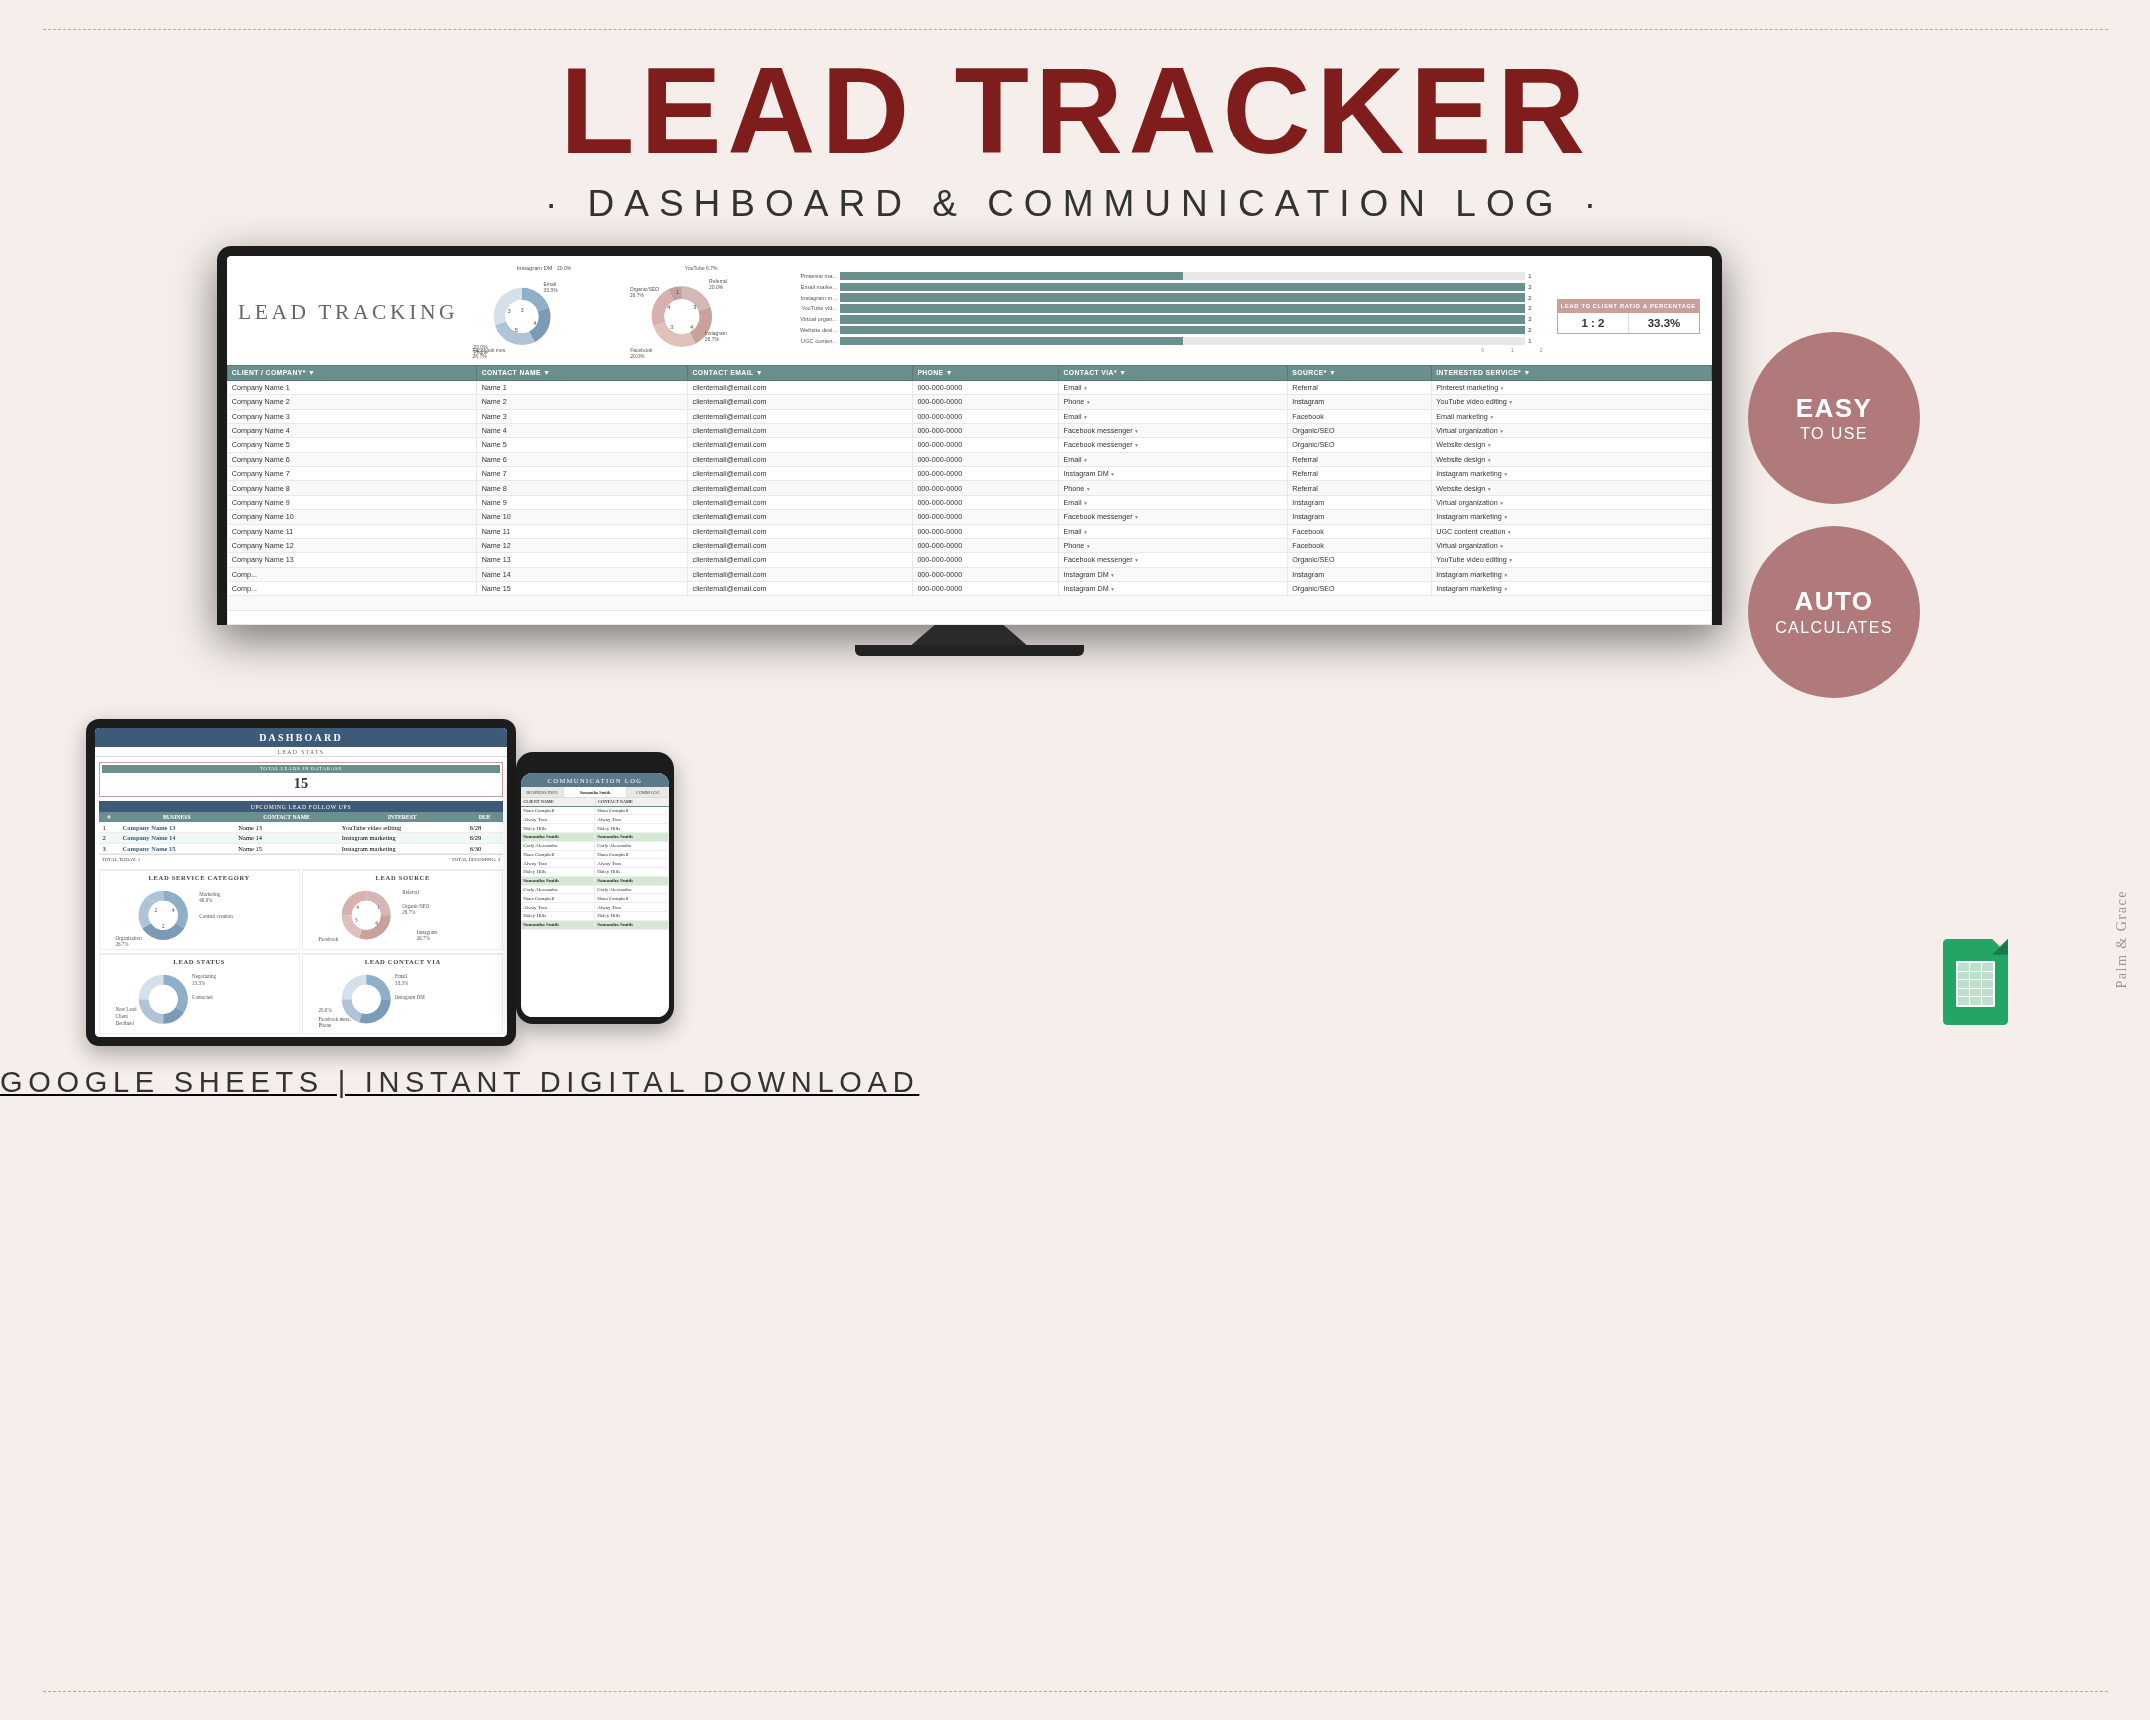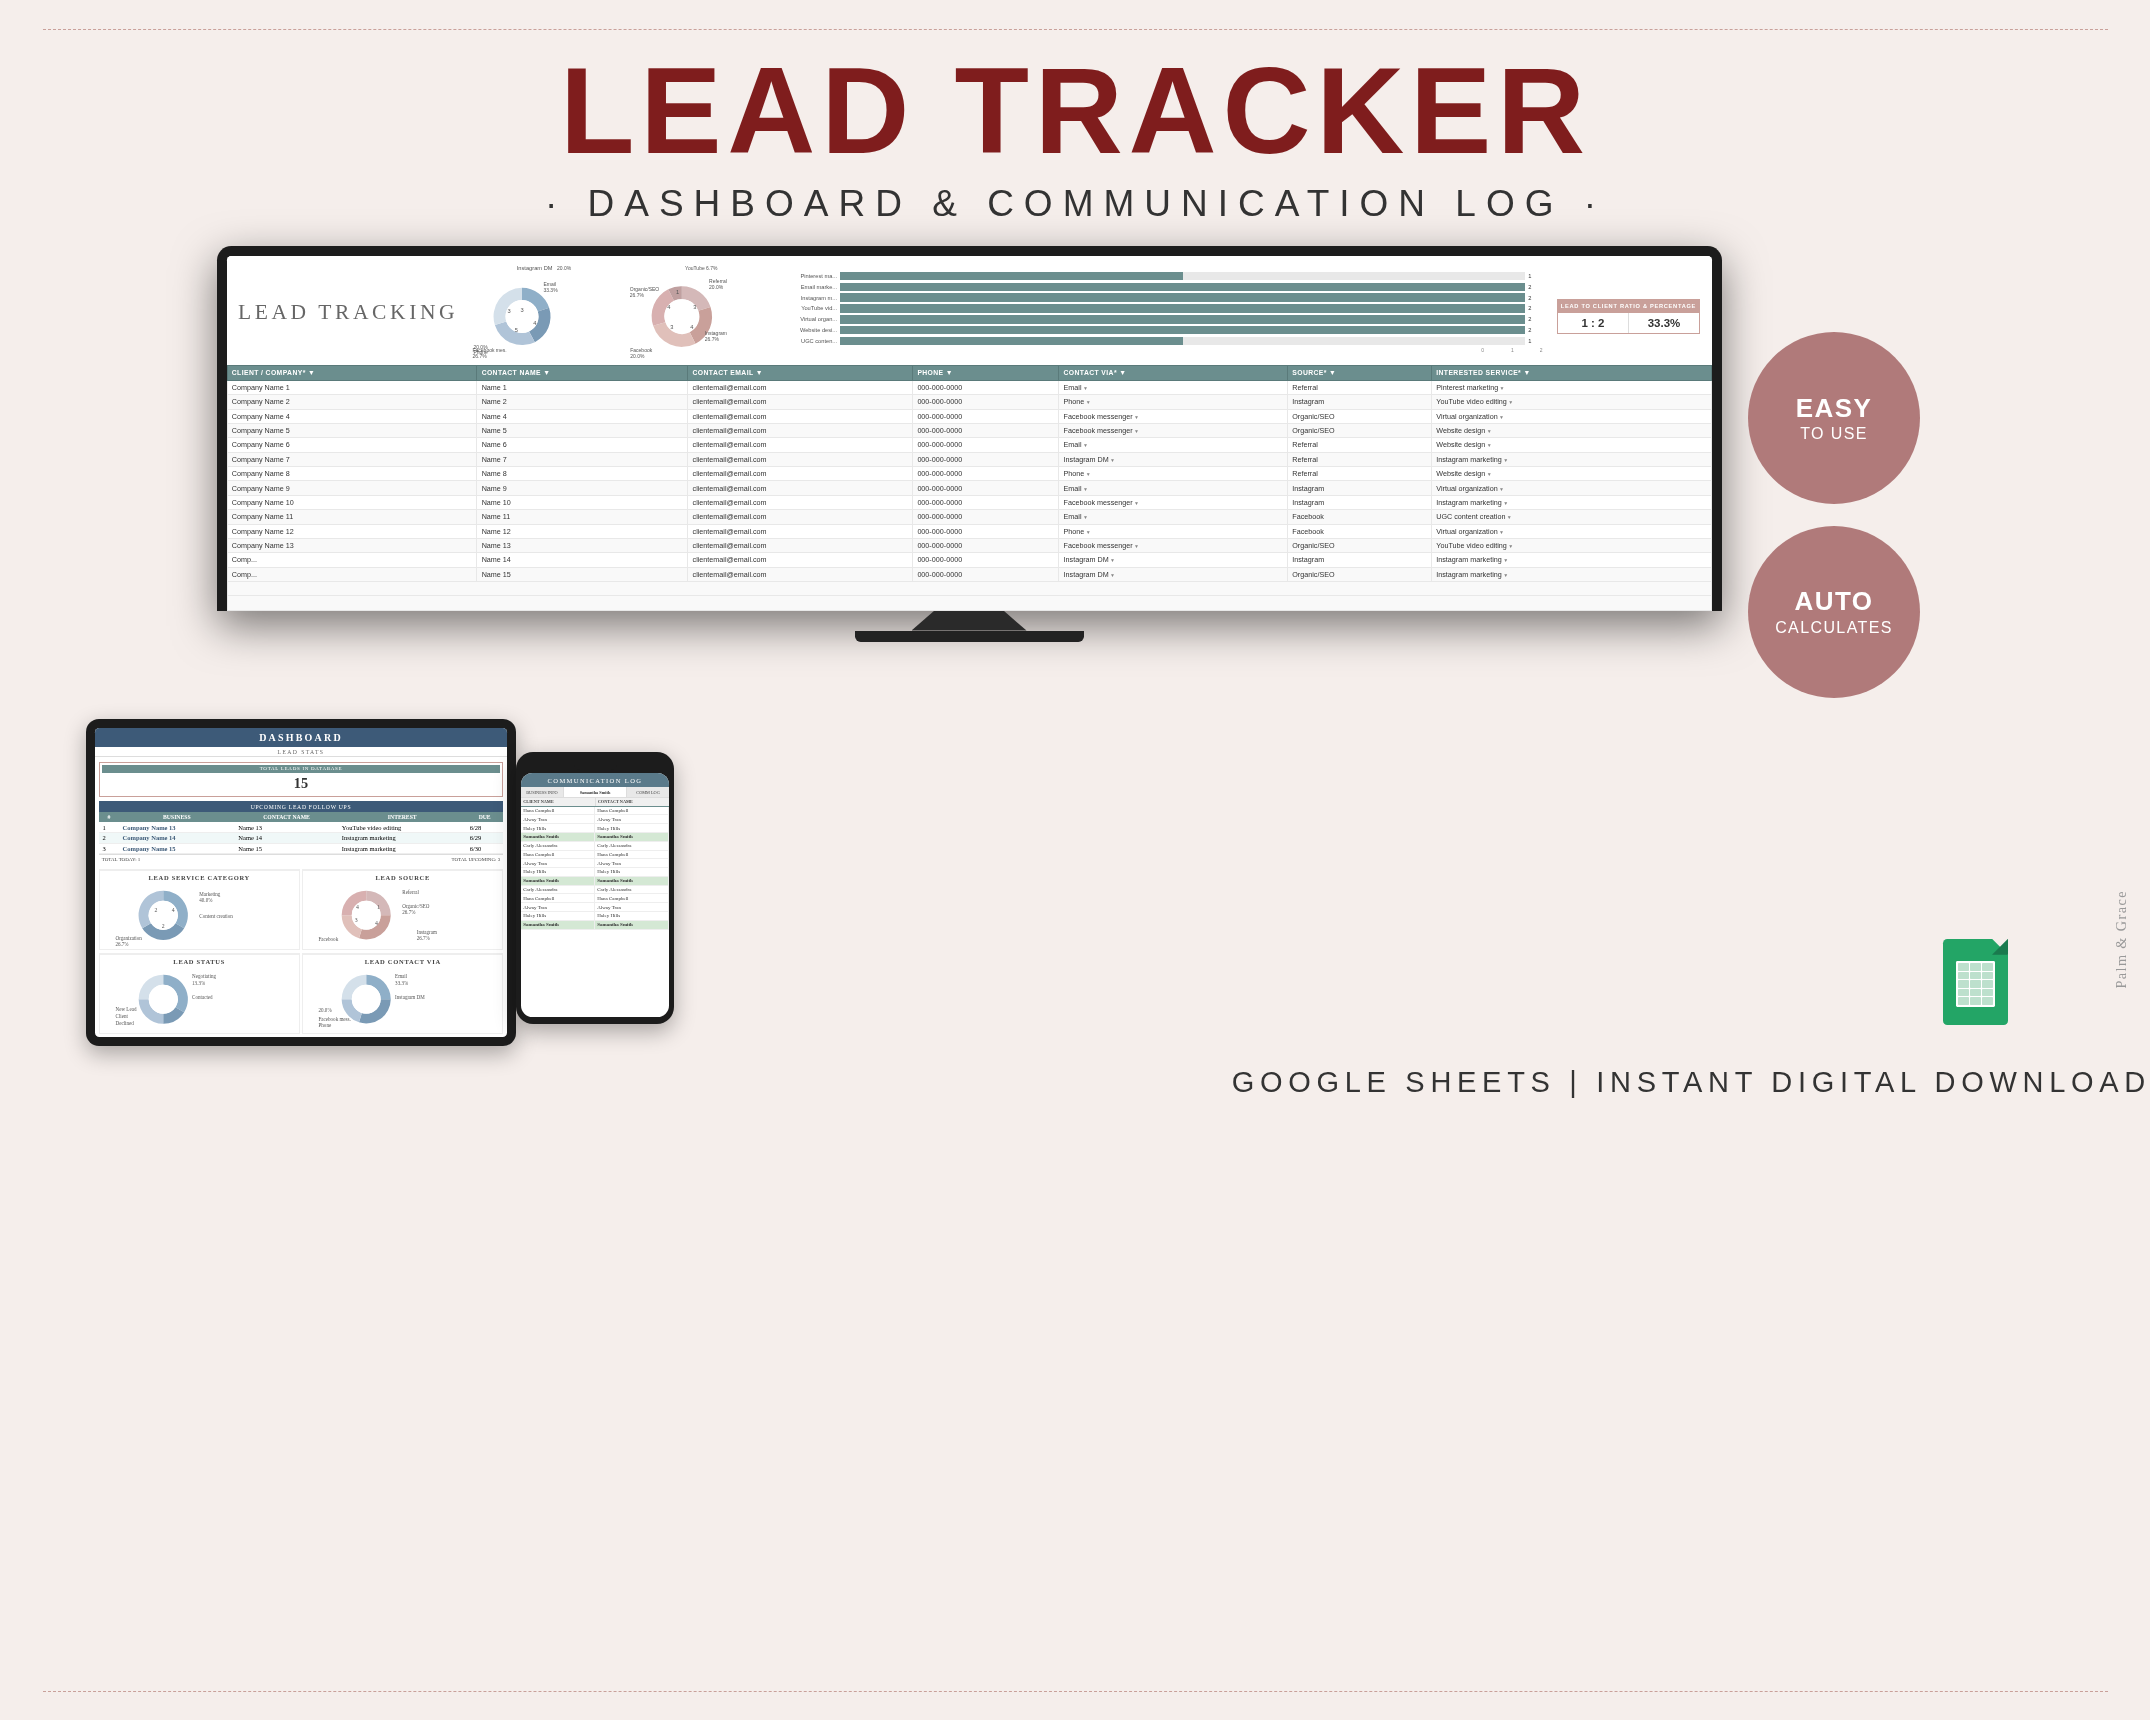--- a/index.html
+++ b/index.html
@@ -395,20 +395,29 @@
                     <td class="td-dropdown">Pinterest marketing</td>
                   </tr>
                 <tr>
                     <td>Company Name 2</td>
                     <td>Name 2</td>
                     <td>clientemail@email.com</td>
                     <td>000-000-0000</td>
                     <td class="td-dropdown">Phone</td>
                     <td>Instagram</td>
                     <td class="td-dropdown">YouTube video editing</td>
+                  </tr>
+                <tr>
+                    <td>Company Name 3</td>
+                    <td>Name 3</td>
+                    <td>clientemail@email.com</td>
+                    <td>000-000-0000</td>
+                    <td class="td-dropdown">Email</td>
+                    <td>Facebook</td>
+                    <td class="td-dropdown">Email marketing</td>
                   </tr>
                 <tr>
                     <td>Company Name 4</td>
                     <td>Name 4</td>
                     <td>clientemail@email.com</td>
                     <td>000-000-0000</td>
                     <td class="td-dropdown">Facebook messenger</td>
                     <td>Organic/SEO</td>
                     <td class="td-dropdown">Virtual organization</td>
                   </tr>
@@ -781,18 +790,18 @@
             <div style="background:#bde0cd;border-radius:0.7px;"></div>
             <div style="background:#bde0cd;border-radius:0.7px;"></div>
         </div>
       </div>
     </div>
 
     <div style="position:absolute; bottom:72px; right:21.5px; font-family:Georgia,serif; font-size:14.3px; color:#999; writing-mode:vertical-rl; transform:rotate(180deg); white-space:nowrap; letter-spacing:1.4px;">Palm &amp; Grace</div>
 
   </div>
 
-  <div style="text-align:right; padding:5.7px 0 14.3px 0;">
+  <div style="text-align:left; padding:5.7px 0 14.3px 0;text-decoration:underline;">
     <div style="font-family:Arial,sans-serif; font-size:29px; font-weight:400; color:#333; letter-spacing:5.7px;">GOOGLE SHEETS  |  INSTANT DIGITAL DOWNLOAD</div>
   </div>
 
 </div>
 
 
 </body></html>

